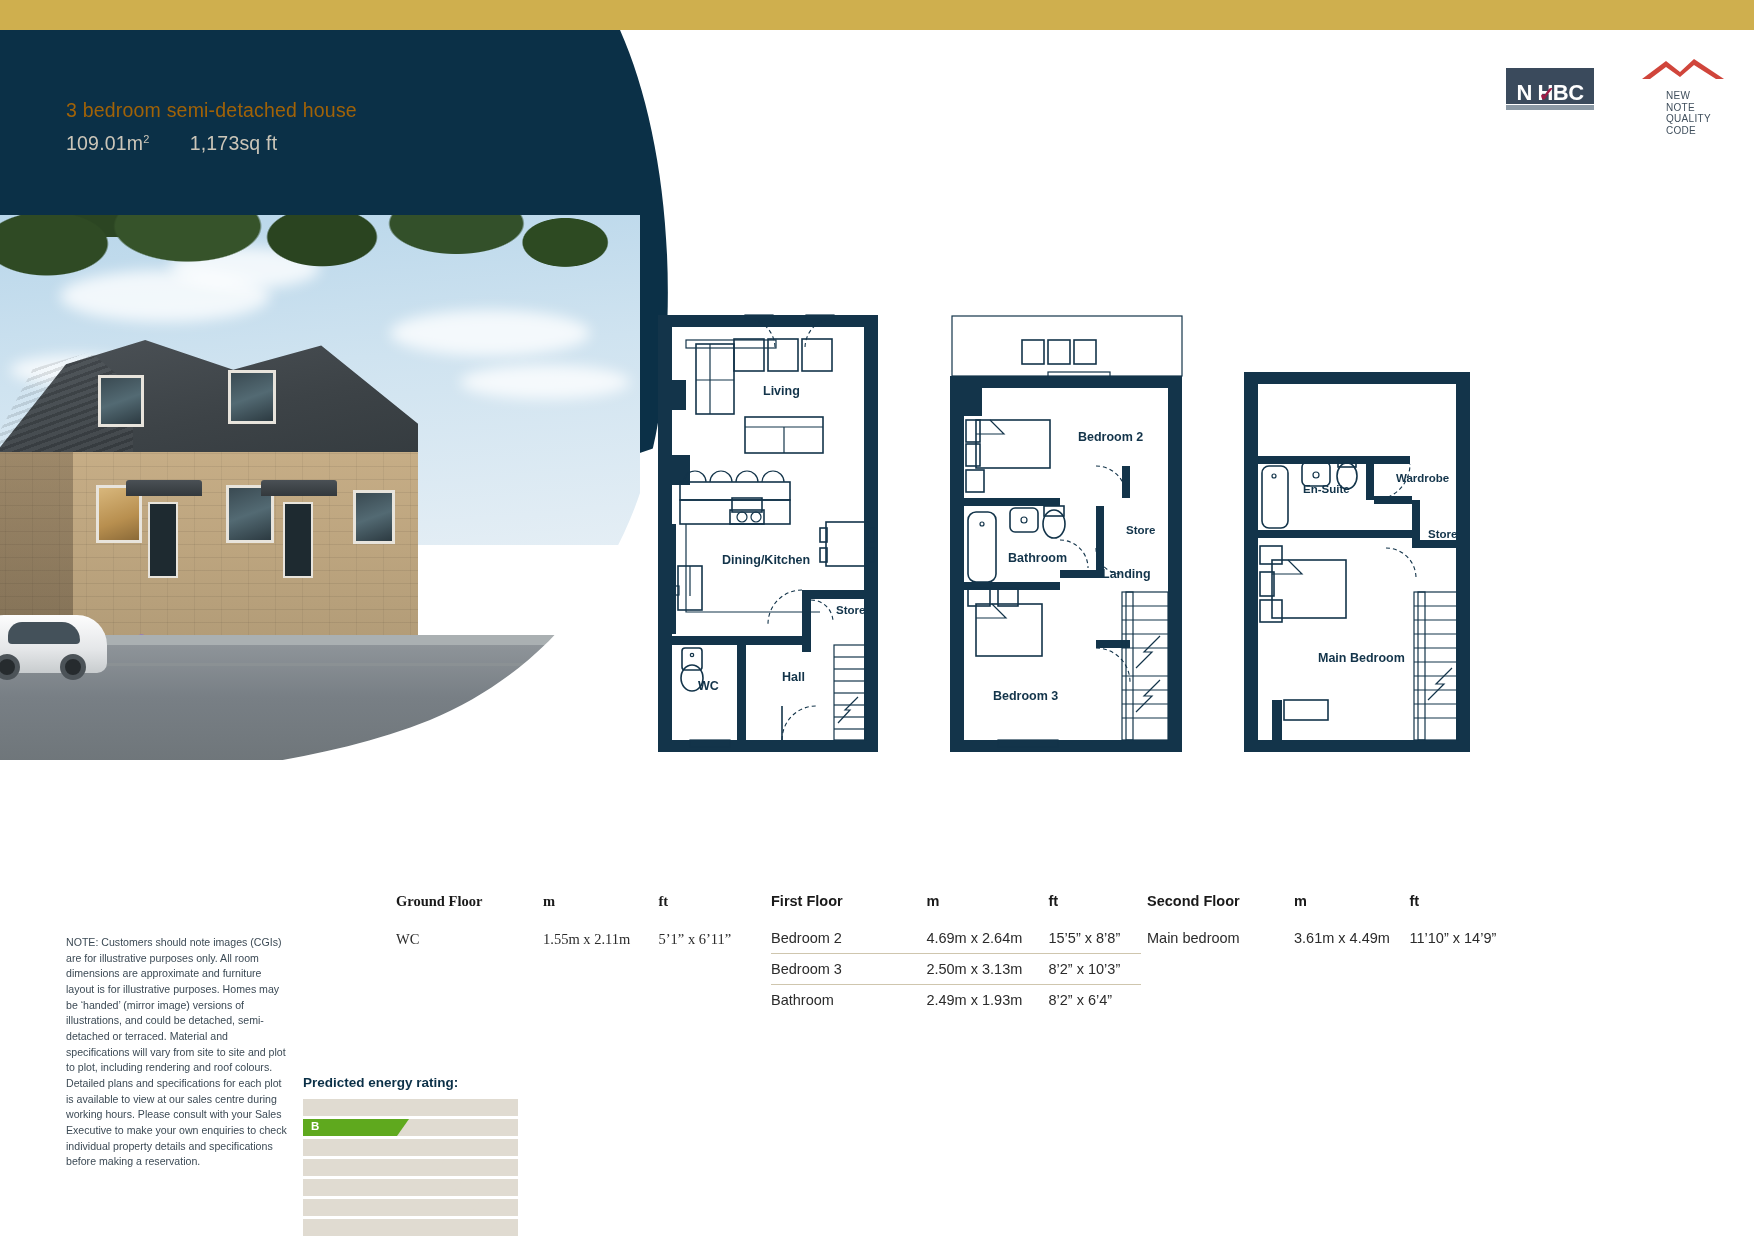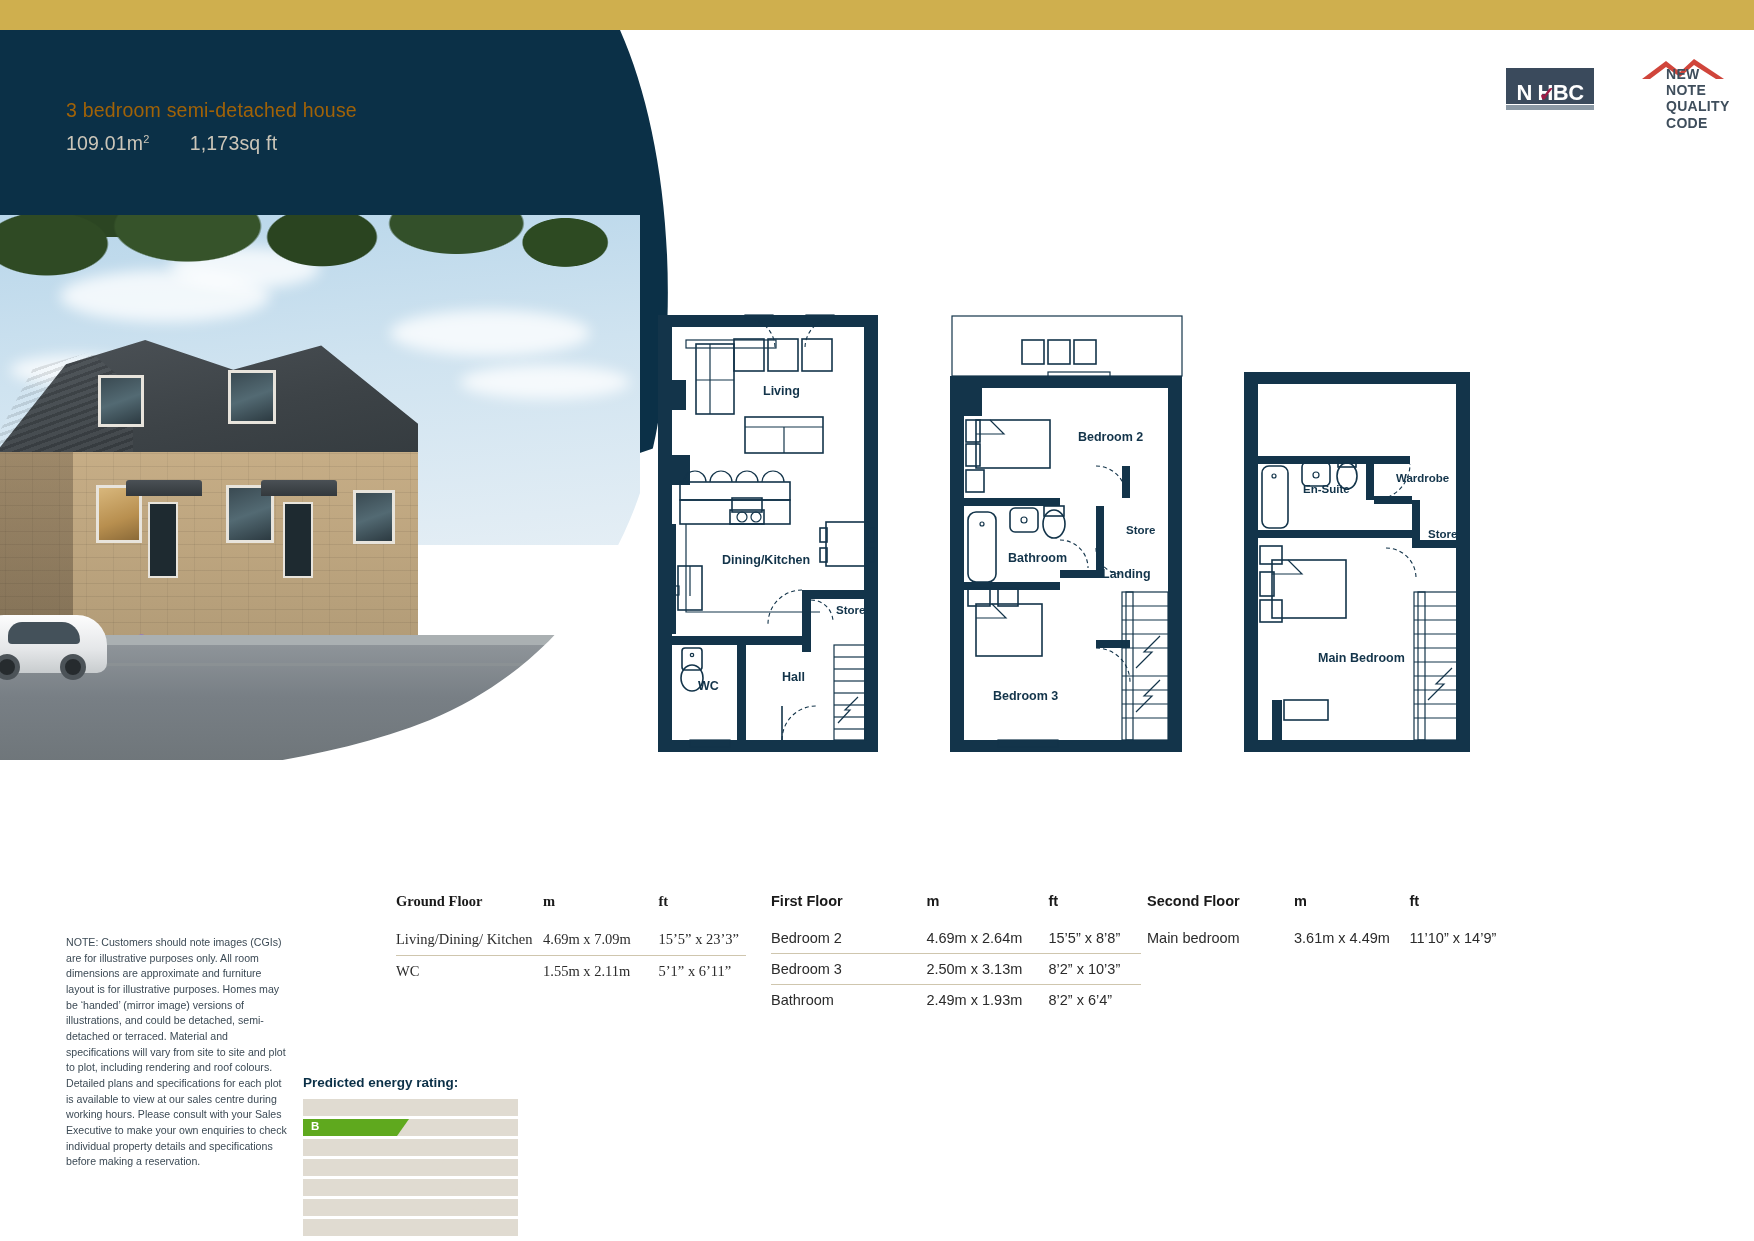--- a/index.html
+++ b/index.html
@@ -252,22 +252,22 @@
     position: absolute; left: 22px; top: 2px; width: 13px; height: 17px;
     color: #9e1b45; font-size: 20px; font-weight: 700; line-height: 1;
   }
   .nhbc-underline {
     position: absolute; left: 0; bottom: -6px; width: 88px; height: 5px;
     background: #8b99a5;
   }
   .nhqc { position: relative; width: 90px; height: 56px; }
   .nhqc-roof { position: absolute; left: 4px; top: 0; width: 86px; height: 22px; }
   .nhqc-lines {
-    position: absolute; left: 30px; top: 8px;
-    font-size: 14px; font-weight: 700; color: #3f4e5c;
+    position: absolute; left: 30px; top: 32px;
+    font-size: 10px; font-weight: 400; color: #3f4e5c;
     line-height: 1.16; letter-spacing: 0.3px;
   }
 </style>
 </head>
 <body>
 
 <div class="gold-bar"></div>
 
 <div class="hero-navy"></div>
 
@@ -581,25 +581,20 @@
     <table>
       <thead>
         <tr>
           <th class="col-room">Ground Floor</th>
           <th class="col-m">m</th>
           <th class="col-ft">ft</th>
         </tr>
       </thead>
       <tbody>
         <tr>
-          <td>Living/Dining/ Kitchen</td>
-          <td>4.69m x 7.09m</td>
-          <td>15’5” x 23’3”</td>
-        </tr>
-        <tr>
           <td>WC</td>
           <td>1.55m x 2.11m</td>
           <td>5’1” x 6’11”</td>
         </tr>
       </tbody>
     </table>
   </div>
 
   <div class="ftable ff">
     <table>

